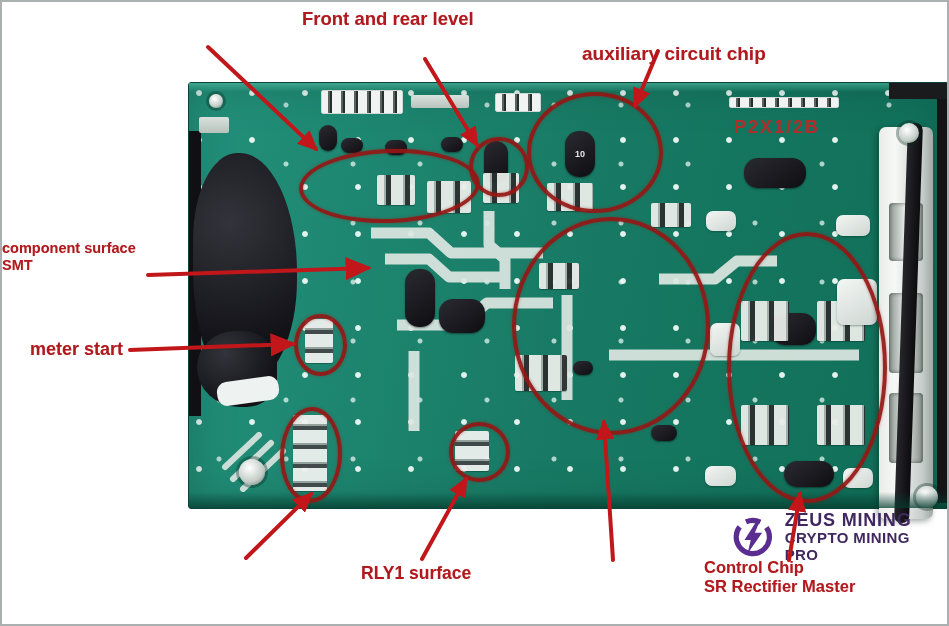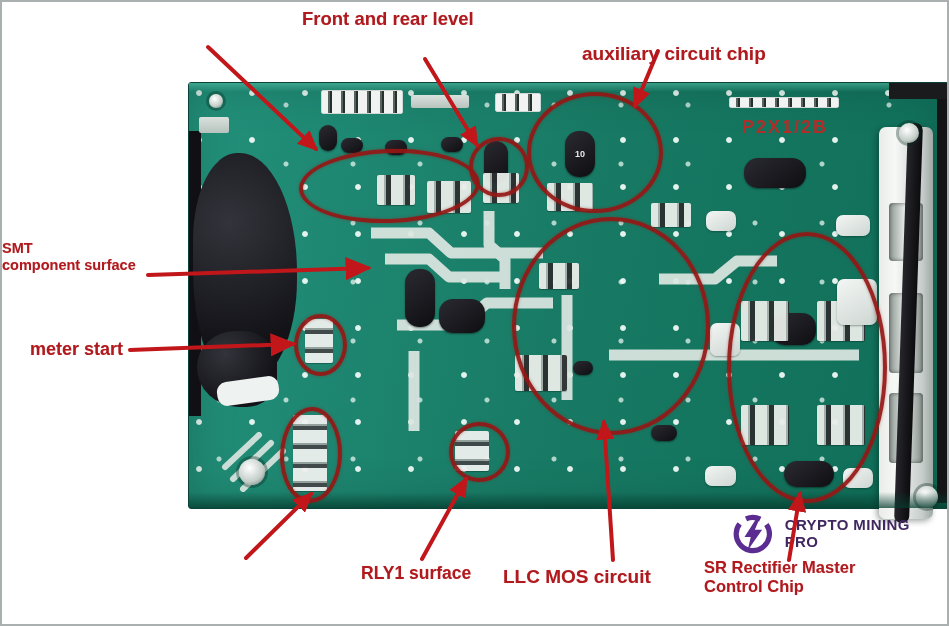--- a/index.html
+++ b/index.html
@@ -95,21 +95,21 @@
     <div class="abs blob" style="left:4px;top:70px;width:104px;height:230px;border-radius:42% 55% 48% 40%/38% 52% 45% 50%;"></div>
     <div class="abs blob" style="left:8px;top:248px;width:80px;height:76px;border-radius:50% 45% 40% 55%;"></div>
     <div class="abs" style="left:28px;top:296px;width:62px;height:24px;background:#eef2f0;border-radius:10px;transform:rotate(-8deg);"></div>
 
     <div class="abs ticks" style="left:132px;top:7px;width:80px;height:22px;"></div>
     <div class="abs grayblock" style="left:222px;top:12px;width:58px;height:13px;"></div>
     <div class="abs ticks" style="left:306px;top:10px;width:44px;height:17px;"></div>
     <div class="abs ticks" style="left:540px;top:14px;width:108px;height:9px;"></div>
     <div class="abs grayblock" style="left:10px;top:34px;width:30px;height:16px;"></div>
 
-    <div class="board-marking" style="left:545px;top:34px;margin-left:8px;">P2X1/2B</div>
+    <div class="board-marking" style="left:545px;top:34px;">P2X1/2B</div>
 
     <div class="abs chip" style="left:130px;top:42px;width:18px;height:26px;"></div>
     <div class="abs chip" style="left:152px;top:55px;width:22px;height:15px;"></div>
     <div class="abs chip" style="left:196px;top:57px;width:22px;height:15px;"></div>
     <div class="abs chip" style="left:252px;top:54px;width:22px;height:15px;"></div>
     <div class="abs chip" style="left:295px;top:58px;width:24px;height:42px;"></div>
     <div class="abs chip lbl" style="left:376px;top:48px;width:30px;height:46px;">
       <span>10</span>
     </div>
     <div class="abs chip" style="left:216px;top:186px;width:30px;height:58px;"></div>
@@ -164,20 +164,21 @@
   <div class="ring" style="left:292px;top:312px;width:45px;height:54px;"></div>
   <div class="ring" style="left:278px;top:405px;width:54px;height:88px;transform:rotate(2deg);"></div>
   <div class="ring" style="left:447px;top:420px;width:53px;height:52px;"></div>
 
   <div class="logo">
     <svg width="46" height="48" viewBox="0 0 44 46">
       <circle cx="21" cy="23" r="16" fill="none" stroke="#5b2d91" stroke-width="5" stroke-dasharray="70 8 14 8" transform="rotate(-35 21 23)"></circle>
       <path d="M25 7 L13 26 h6 L16 39 L30 19 h-7 L28 7 z" fill="#5b2d91"></path>
     </svg>
     <div class="logo-text">
+      <span class="logo-l1">ZEUS MINING</span>
       <span class="logo-l2">CRYPTO MINING PRO</span>
     </div>
   </div>
 
   <svg class="overlay" width="949" height="626" viewBox="0 0 949 626">
     <defs>
       <marker id="ah" markerWidth="5.2" markerHeight="4.6" refX="4.4" refY="2.3" orient="auto" markerUnits="strokeWidth">
         <path d="M0,0 L5.2,2.3 L0,4.6 z" fill="#c1171b"></path>
       </marker>
       <marker id="ahBig" markerWidth="6.6" markerHeight="5.8" refX="5.6" refY="2.9" orient="auto" markerUnits="strokeWidth">
@@ -198,29 +199,28 @@
   </svg>
 
 
   <div class="callout center" style="left:300px;top:6px;width:222px;font-size:18.5px;">
     <div>Front and rear level</div>
   </div>
 
   <div class="callout" style="left:580px;top:23px;font-size:19px;margin-top:18px;">auxiliary circuit chip</div>
 
   <div class="callout center" style="left:0px;top:238px;width:148px;font-size:14.5px;">
+    <div>component surface</div>
     <div>SMT</div>
-    <div>component surface</div>
   </div>
 
   <div class="callout" style="left:28px;top:337px;font-size:18px;">meter start</div>
 
 
   <div class="callout" style="left:359px;top:561px;font-size:17.5px;">RLY1 surface</div>
 
-  <div class="callout" style="left:501px;top:564px;font-size:19px;">LLC MOS circuit</div>
 
   <div class="callout center" style="left:702px;top:556px;width:182px;font-size:16.5px;">
+    <div>Control Chip</div>
     <div>SR Rectifier Master</div>
-    <div>Control Chip</div>
   </div>
 
 </div>
 
 </body></html>

